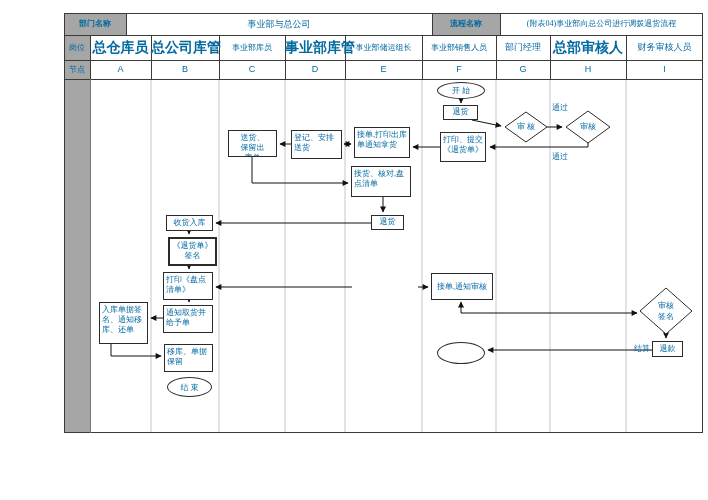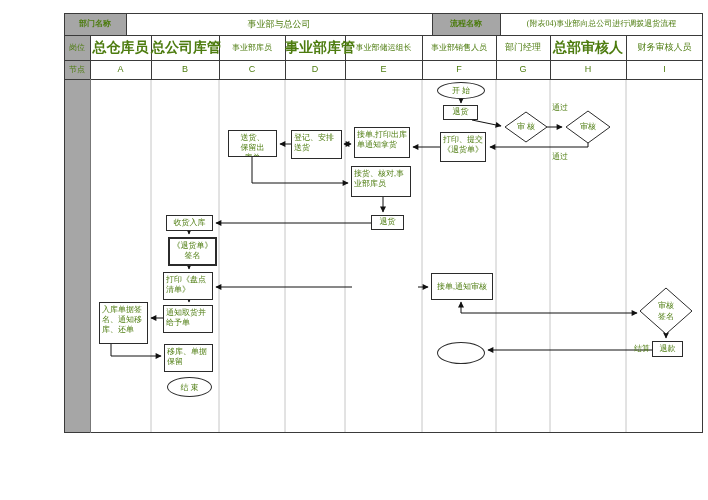--- a/index.html
+++ b/index.html
@@ -1,17 +1,17 @@
 <!DOCTYPE html>
 <html><head>
 <meta charset="utf-8">
 <style>
   html,body{margin:0;padding:0;}
   .page{position:relative;width:708px;height:500px;background:#ffffff;overflow:hidden;
-        font-family:"Liberation Serif","DejaVu Serif",serif;color:#4d7c0f;}
+        font-family:"Liberation Serif","DejaVu Serif",serif;color:#0369a1;}
   .abs{position:absolute;box-sizing:border-box;}
   .cellt{text-align:center;white-space:nowrap;overflow:visible;}
   .gray{background:#a6a6a6;}
   .sz-l{font-size:14px;font-weight:bold;}
   .sz-m{font-size:9px;}
   .sz-s{font-size:8px;}
   .node{position:absolute;box-sizing:border-box;border:1px solid #2b2b2b;background:#fff;
         font-size:8px;line-height:10px;padding:2px 2px;overflow:hidden;}
   .node.center{text-align:center;}
   .node.thick{border-width:2px;}
@@ -132,21 +132,21 @@
 
   <div class="dtext" style="left:504px;top:121px;width:44px;">审 核</div>
   <div class="dtext" style="left:566px;top:121px;width:44px;">审核</div>
   <div class="flabel" style="left:552px;top:103px;">通过</div>
   <div class="flabel" style="left:552px;top:152px;">通过</div>
 
   <div class="node center" style="left:440px;top:132px;width:46px;height:30px;">打印、提交《退货单》</div>
   <div class="node" style="left:354px;top:127px;width:56px;height:31px;">接单,打印出库单通知拿货</div>
   <div class="node" style="left:291px;top:130px;width:51px;height:29px;">登记、安排送货</div>
   <div class="node center" style="left:228px;top:130px;width:49px;height:27px;padding:2px 9px;">送货、保留出库单</div>
-  <div class="node" style="left:351px;top:166px;width:60px;height:31px;">接货、核对,事业部库员</div>
+  <div class="node" style="left:351px;top:166px;width:60px;height:31px;">接货、核对,盘点清单</div>
   <div class="node center" style="left:371px;top:215px;width:33px;height:15px;line-height:10px;padding:1px;">退货</div>
 
   <div class="node center" style="left:166px;top:215px;width:47px;height:16px;line-height:11px;padding:1px;">收货入库</div>
   <div class="node center thick" style="left:168px;top:237px;width:49px;height:29px;padding:2px 1px;">《退货单》签名</div>
   <div class="node" style="left:163px;top:272px;width:50px;height:28px;">打印《盘点清单》</div>
   <div class="node" style="left:163px;top:305px;width:50px;height:28px;">通知取货并给予单</div>
   <div class="node" style="left:99px;top:302px;width:49px;height:42px;">入库单据签名、通知移库、还单</div>
   <div class="node" style="left:164px;top:344px;width:49px;height:28px;">移库、单据保留</div>
   <div class="oval" style="left:167px;top:377px;width:45px;height:20px;line-height:19px;">结 束</div>
 

